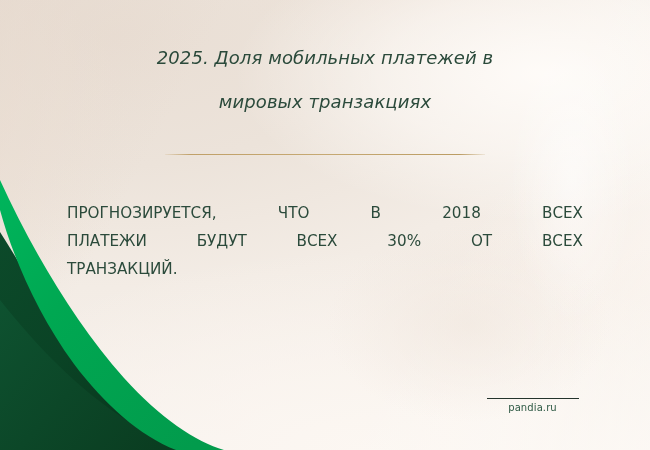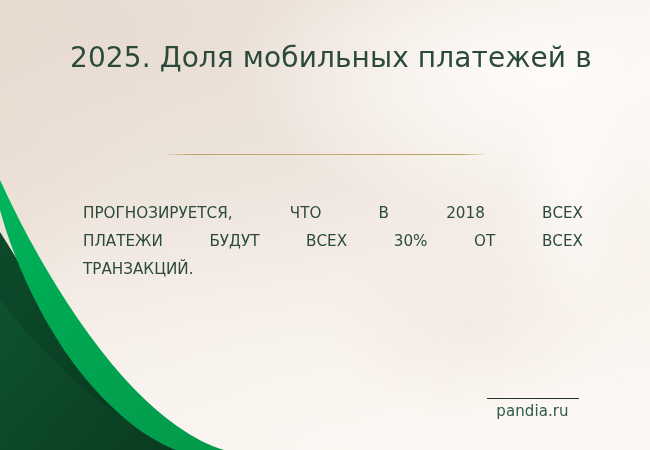--- a/index.html
+++ b/index.html
@@ -65,26 +65,27 @@
   
   .title-block {
     position: absolute;
     left: 70px;
     top: 36px;
     width: 510px;
     text-align: center;
   }
   .title-line {
     font-family: "DejaVu Sans", sans-serif;
-    font-size: 28px;
+    font-size: 18px;
     font-weight: 400;
     letter-spacing: 0.1px;
     color: #2b4a3b;
     line-height: 44px;
     white-space: nowrap;
+    font-style: italic;
   }
 
   .divider {
     position: absolute;
     left: 165px;
     top: 154px;
     width: 320px;
     height: 1px;
     background: linear-gradient(90deg, rgba(196,164,108,0.15) 0%, #c0a068 8%, #c6a973 50%, #bb9c63 92%, rgba(187,156,99,0.15) 100%);
   }
@@ -104,40 +105,40 @@
     line-height: 28px;
     white-space: nowrap;
     display: flex;
   }
   .body-line.justify {
     justify-content: space-between;
   }
   .body-line.left {
     justify-content: flex-start;
   }
-  .body-line .w { display: inline-block; margin-left: 16px; }
+  .body-line .w { display: inline-block; }
   .body-line.left .w { margin-right: 5px; }
 
   
   .watermark {
     position: absolute;
     left: 480px;
     top: 398px;
     width: 105px;
     text-align: center;
   }
   .watermark-rule {
     width: 92px;
     height: 1px;
     background: #24342c;
     margin: 0 auto 3px auto;
   }
   .watermark-text {
     font-family: "DejaVu Sans", sans-serif;
-    font-size: 15px;
+    font-size: 10px;
     color: #2f5a45;
     letter-spacing: 0.1px;
   }
 </style>
 </head>
 <body>
 
 <div id="slide">
 
   <div class="bg-base"></div>
@@ -172,20 +173,21 @@
              C 30,246 74,322 124,378
              C 160,418 196,442 224,450
              L 176,450
              C 140,436 104,404 74,364
              C 36,312 12,254 0,210
              Z"></path>
   </svg>
 
   <div class="title-block">
     <div class="title-line">2025. Доля мобильных платежей в</div>
+    <div class="title-line">мировых транзакциях</div>
   </div>
 
   <div class="divider"></div>
 
   <div class="body-block">
     <div class="body-line justify">
         <span class="w">ПРОГНОЗИРУЕТСЯ,</span>
         <span class="w">ЧТО</span>
         <span class="w">В</span>
         <span class="w">2018</span>

